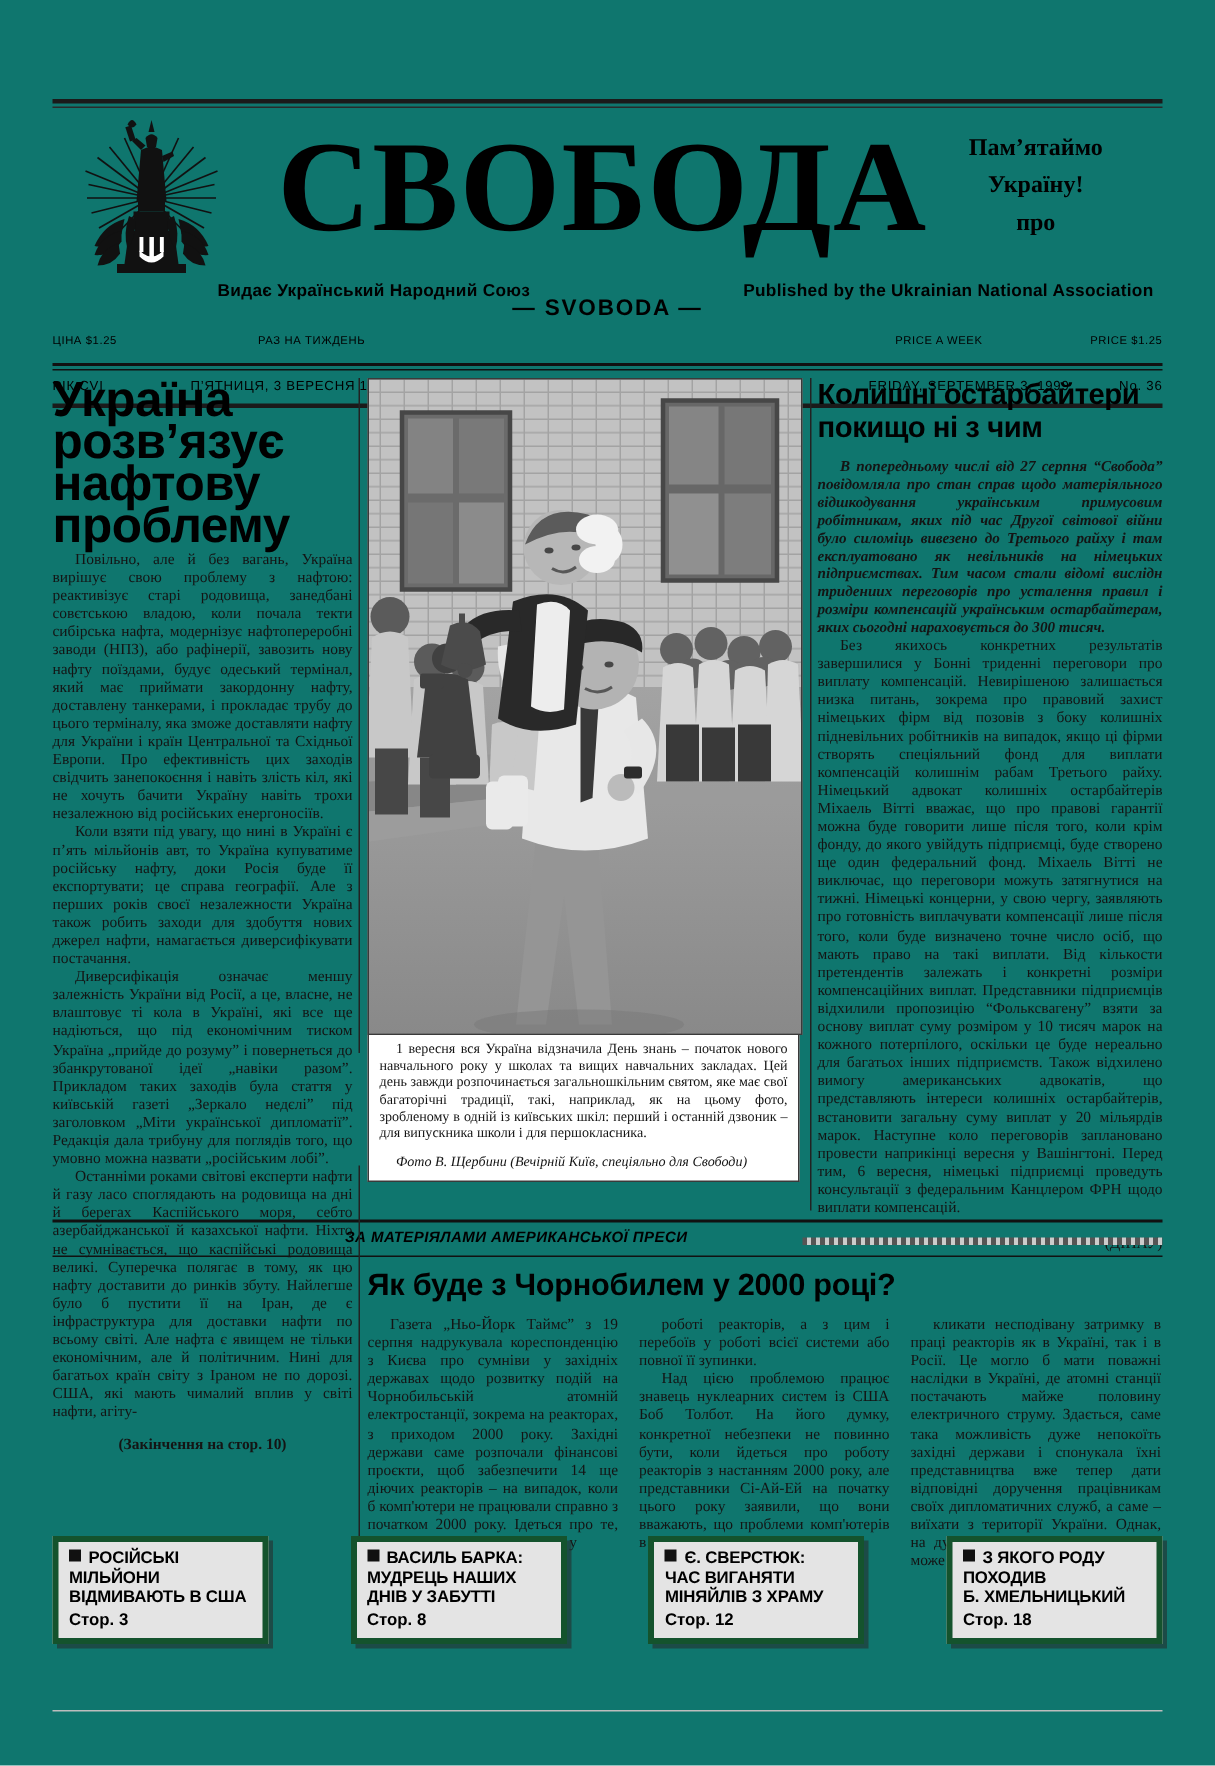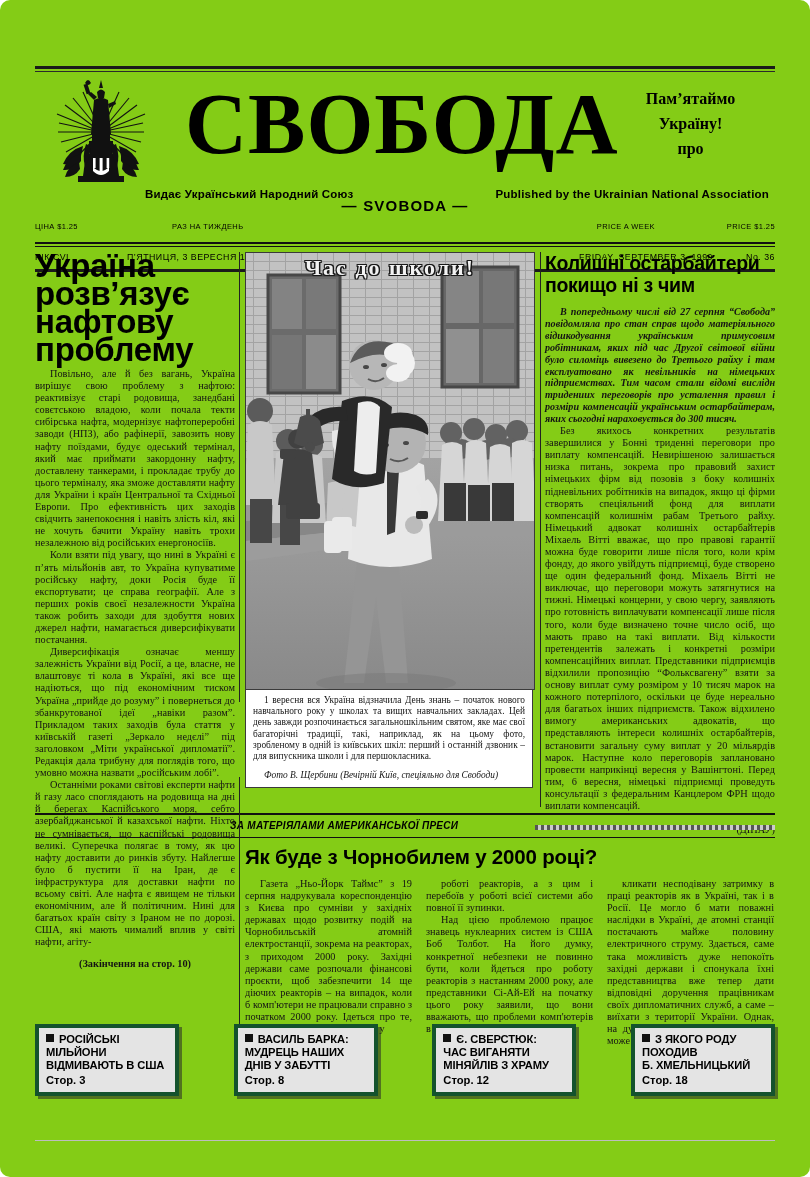--- a/index.html
+++ b/index.html
@@ -5,24 +5,23 @@
   html,body{margin:0;padding:0;background:#fff;}
   body{
     width:810px;height:1177px;
     font-family:"Liberation Serif", serif;
     color:#111;
     position:relative;
     overflow:hidden;
   }
   .page{
     position:absolute;left:0;top:0;width:810px;height:1177px;
-    background:#84cc16;
+    background:#0f766e;
     box-sizing:border-box;
     padding:0;
-    border-radius:10px;
   }
 
   
   .masthead{
     position:absolute;left:35px;top:66px;width:740px;
   }
   .mh-rule-top{
     height:3px;background:#1a1a1a;width:100%;margin-bottom:2px;
   }
   .mh-rule-thin{height:1px;background:#2a2a2a;width:100%;}
@@ -365,21 +364,20 @@
         <h1 class="hl-left">Україна розв’язує нафтову проблему</h1>
         <p>Повільно, але й без вагань, Україна вирішує свою проблему з нафтою: реактивізує старі родовища, занедбані совєтською владою, коли почала текти сибірська нафта, модернізує нафтопереробні заводи (НПЗ), або рафінерії, завозить нову нафту поїздами, будує одеський термінал, який має приймати закордонну нафту, доставлену танкерами, і прокладає трубу до цього терміналу, яка зможе доставляти нафту для України і країн Центральної та Східньої Европи. Про ефективність цих заходів свідчить занепокоєння і навіть злість кіл, які не хочуть бачити Україну навіть трохи незалежною від російських енергоносіїв.</p>
         <p>Коли взяти під увагу, що нині в Україні є п’ять мільйонів авт, то Україна купуватиме російську нафту, доки Росія буде її експортувати; це справа географії. Але з перших років своєї незалежности Україна також робить заходи для здобуття нових джерел нафти, намагається диверсифікувати постачання.</p>
         <p>Диверсифікація означає меншу залежність України від Росії, а це, власне, не влаштовує ті кола в Україні, які все ще надіються, що під економічним тиском Україна „прийде до розуму” і повернеться до збанкрутованої ідеї „навіки разом”. Прикладом таких заходів була стаття у київській газеті „Зеркало недєлі” під заголовком „Міти української дипломатії”. Редакція дала трибуну для поглядів того, що умовно можна назвати „російським лобі”.</p>
         <p>Останніми роками світові експерти нафти й газу ласо споглядають на родовища на дні й берегах Каспійського моря, себто азербайджанської й казахської нафти. Ніхто не сумнівається, що каспійські родовища великі. Суперечка полягає в тому, як цю нафту доставити до ринків збуту. Найлегше було б пустити її на Іран, де є інфраструктура для доставки нафти по всьому світі. Але нафта є явищем не тільки економічним, але й політичним. Нині для багатьох країн світу з Іраном не по дорозі. США, які мають чималий вплив у світі нафти, агіту-</p>
         <p class="cont-note">(Закінчення на стор. 10)</p>
       </div>
 
       <div class="col-photo">
         <div class="photo-frame">
-          <div class="photo-title">Час до школи!</div>
           <svg class="photo-canvas" viewBox="0 0 288 436" preserveAspectRatio="none">
             <defs>
               <linearGradient id="sky" x1="0" y1="0" x2="0" y2="1">
                 <stop offset="0" stop-color="#d8d8d8"></stop>
                   <stop offset="1" stop-color="#b4b4b4"></stop>
               </linearGradient>
               <linearGradient id="ground" x1="0" y1="0" x2="0" y2="1">
                 <stop offset="0" stop-color="#a9a9a9"></stop>
                   <stop offset="1" stop-color="#8e8e8e"></stop>
               </linearGradient>

